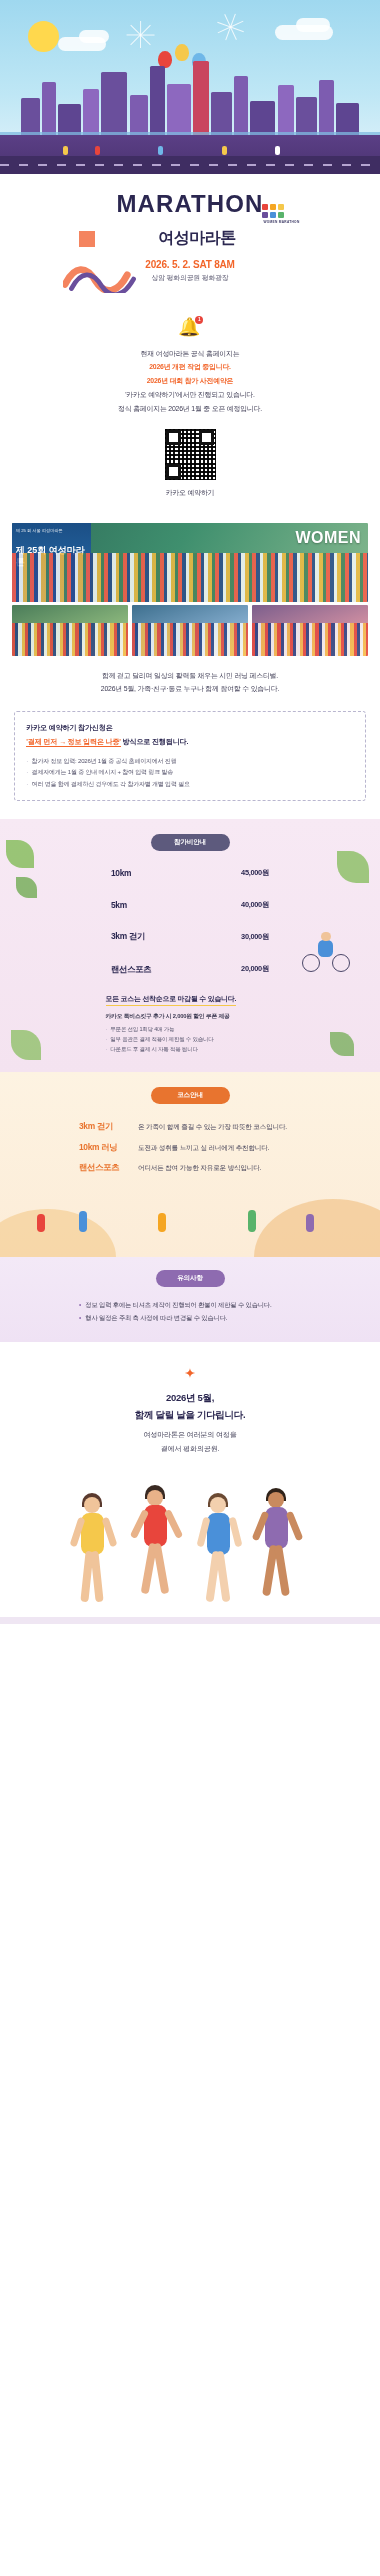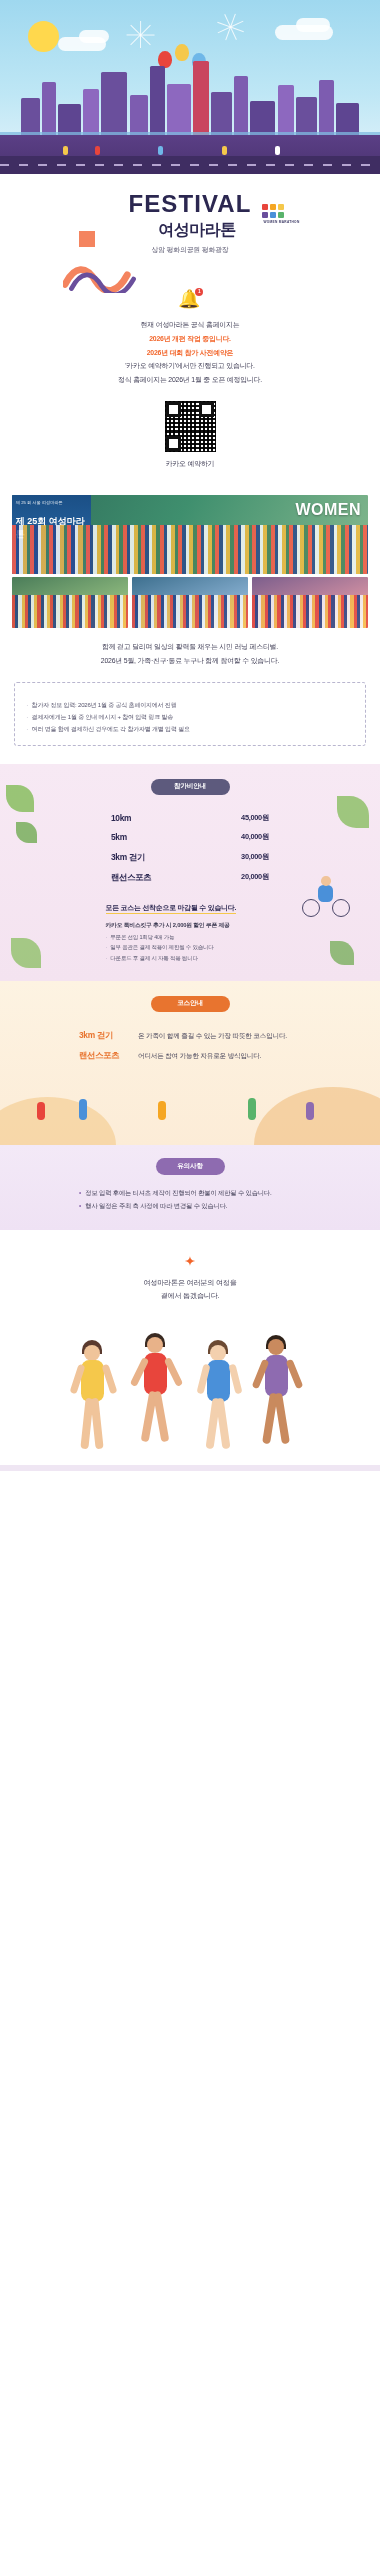--- a/index.html
+++ b/index.html
@@ -88,21 +88,21 @@
   .big-title2 {
     font-size: 24px; font-weight: 800; letter-spacing: 1.1px; color: #2b2750;
     line-height: 1.02; margin-top: 1.1px;
   }
   .big-title3 {
     font-size: 24px; font-weight: 800; letter-spacing: 1.1px; color: #2b2750;
     line-height: 1.02;
   }
   .kor-title {
     font-size: 16px; font-weight: 800; color: #2b2750; letter-spacing: -0.5px;
-    margin-top: 4px;
+    margin-top: 12px;
     padding-left: 14px;
   }
   .logo-mark {
     position: absolute; right: 79px; top: 30px; width: 39px; height: 27.5px;
   }
   .logo-mark .lm-row { display: flex; gap: 1.6px; margin-bottom: 1.6px; }
   .logo-mark i { display: block; width: 6.3px; height: 6.3px; border-radius: 1.1px; }
   .logo-sub { font-size: 3.2px; color: #3d3a66; letter-spacing: 0.3px; font-weight: 700;}
   .squiggle {
     position: absolute; left: 63px; top: 89px; width: 79px; height: 30px;
@@ -229,23 +229,24 @@
   }
   .sec-pill {
     width: 79px; margin: 0 auto 12.7px; text-align: center;
     background: #5d5a7d; color: #fff; font-size: 6.6px; font-weight: 700;
     padding: 3.7px 0; border-radius: 8.4px; letter-spacing: -0.2px;
   }
   .fee-table {
     width: 158px; margin: 0 auto; position: relative; z-index: 3;
   }
   .fee-row {
-    display: flex; justify-content: space-between; align-items: flex-start;
+    display: flex; justify-content: space-between; align-items: center;
     padding: 4.8px 0; font-size: 8.4px; font-weight: 800; color: #2b2750;
     letter-spacing: -0.3px;
+    margin-top: 12px;
   }
   .fee-row .amt { font-weight: 700; font-size: 7.4px; color: #2b2750; }
 
   .fee-note {
     width: 169px; margin: 13.7px auto 0; position: relative; z-index: 3;
   }
   .fee-note .ttl {
     font-size: 6.9px; font-weight: 800; color: #2b2750; letter-spacing: -0.2px;
     border-bottom: 1.1px solid #f5c84b; display: inline-block; padding-bottom: 0.5px;
   }
@@ -418,23 +419,24 @@
           <i style="background:#f5c84b"></i>
       </div>
       <div class="lm-row">
         <i style="background:#6a4f9c"></i>
           <i style="background:#4a90d9"></i>
           <i style="background:#59b36b"></i>
       </div>
       <div class="logo-sub">WOMEN MARATHON</div>
     </div>
 
-    <div class="big-title3">FESTIVAL</div>
+    <div class="big-title3">MARATHON</div>
     <div class="kor-title">여성마라톤</div>
 
+    <div class="date-line">2026. 5. 2. SAT 8AM</div>
     <div class="place-line">상암 평화의공원 평화광장</div>
   </div>
 
   <div class="notice">
     <div class="bell">🔔<span class="dot">1</span></div>
     <p style="margin-top:8.4px;">
       <span>현재 여성마라톤 공식 홈페이지는</span><br>
       <span class="hl">2026년 개편 작업 중입니다.</span><br>
       <span class="hl">2026년 대회 참가 사전예약은</span><br>
       <span>'카카오 예약하기'에서만 진행되고 있습니다.</span><br>
@@ -473,20 +475,24 @@
     </div>
   </div>
 
   <div class="photo-caption">
     <span>함께 걷고 달리며 일상의 활력을 채우는 시민 러닝 페스티벌.</span><br>
     <span>2026년 5월, 가족·친구·동료 누구나 함께 참여할 수 있습니다.</span>
   </div>
 
   <div class="dashbox-wrap">
     <div class="dashbox">
+      <div class="hd">
+        <span>카카오 예약하기 참가신청은</span><br>
+        <span class="u">'결제 먼저 → 정보 입력은 나중'</span><span> 방식으로 진행됩니다.</span>
+      </div>
       <ul>
         <li>참가자 정보 입력: 2026년 1월 중 공식 홈페이지에서 진행</li>
         <li>결제자에게는 1월 중 안내 메시지 + 참여 입력 링크 발송</li>
         <li>여러 명을 함께 결제하신 경우에도 각 참가자별 개별 입력 필요</li>
       </ul>
     </div>
   </div>
 
   <div class="fee">
     <div class="leaf" style="left:6.3px;top:21px;width:27.5px;height:27.5px;background:#79b84c;opacity:.75"></div>
@@ -539,20 +545,24 @@
     <div class="hill" style="right:-32px;width:158px;height:58px;background:#eeb977;opacity:.55"></div>
 
     <div class="sec-pill">코스안내</div>
 
     <div class="course-list">
       <div class="course-item">
         <span class="k">3km 걷기</span>
         <span class="v">온 가족이 함께 즐길 수 있는 가장 따뜻한 코스입니다.</span>
       </div>
       <div class="course-item">
+        <span class="k">10km 러닝</span>
+        <span class="v">도전과 성취를 느끼고 싶 러너에게 추천합니다.</span>
+      </div>
+      <div class="course-item">
         <span class="k">랜선스포츠</span>
         <span class="v">어디서든 참여 가능한 자유로운 방식입니다.</span>
       </div>
     </div>
 
     <div style="position:relative;height:48px;margin-top:9.5px;">
       <div style="position:absolute;left:37px;bottom:3.2px;width:8.4px;height:18px;border-radius:3.7px;background:#e8453c"></div>
       <div style="position:absolute;left:79px;bottom:3.2px;width:8.4px;height:21px;border-radius:3.7px;background:#4a90d9"></div>
       <div style="position:absolute;left:158px;bottom:3.2px;width:8.4px;height:19px;border-radius:3.7px;background:#f5a623"></div>
       <div style="position:absolute;left:248px;bottom:3.2px;width:8.4px;height:22px;border-radius:3.7px;background:#59b36b"></div>
@@ -563,23 +573,27 @@
   <div class="caution">
     <div class="sec-pill">유의사항</div>
     <ul>
       <li>정보 입력 후에는 티셔츠 제작이 진행되어 환불이 제한될 수 있습니다.</li>
       <li>행사 일정은 주최 측 사정에 따라 변경될 수 있습니다.</li>
     </ul>
   </div>
 
   <div class="closing">
     <div class="spark">✦</div>
+    <h3>
+      <span>2026년 5월,</span><br>
+      <span>함께 달릴 날을 기다립니다.</span>
+    </h3>
     <p>
       <span>여성마라톤은 여러분의 여정을</span><br>
-      <span>곁에서 돕겠습니다.</span>
+      <span>곁에서 평화의공원.</span>
     </p>
 
     <div class="runners">
       <div class="runner" style="left:69px;">
         <div class="r-hair" style="background:#5a3a2e"></div>
         <div class="r-head" style="background:#f0c49a"></div>
         <div class="r-body" style="background:#f5c84b"></div>
         <div class="r-arm" style="left:5.3px;background:#f0c49a;transform:rotate(18deg)"></div>
         <div class="r-arm" style="right:5.3px;background:#f0c49a;transform:rotate(-18deg)"></div>
         <div class="r-leg" style="left:13.7px;background:#f0c49a;transform:rotate(6deg)"></div>

